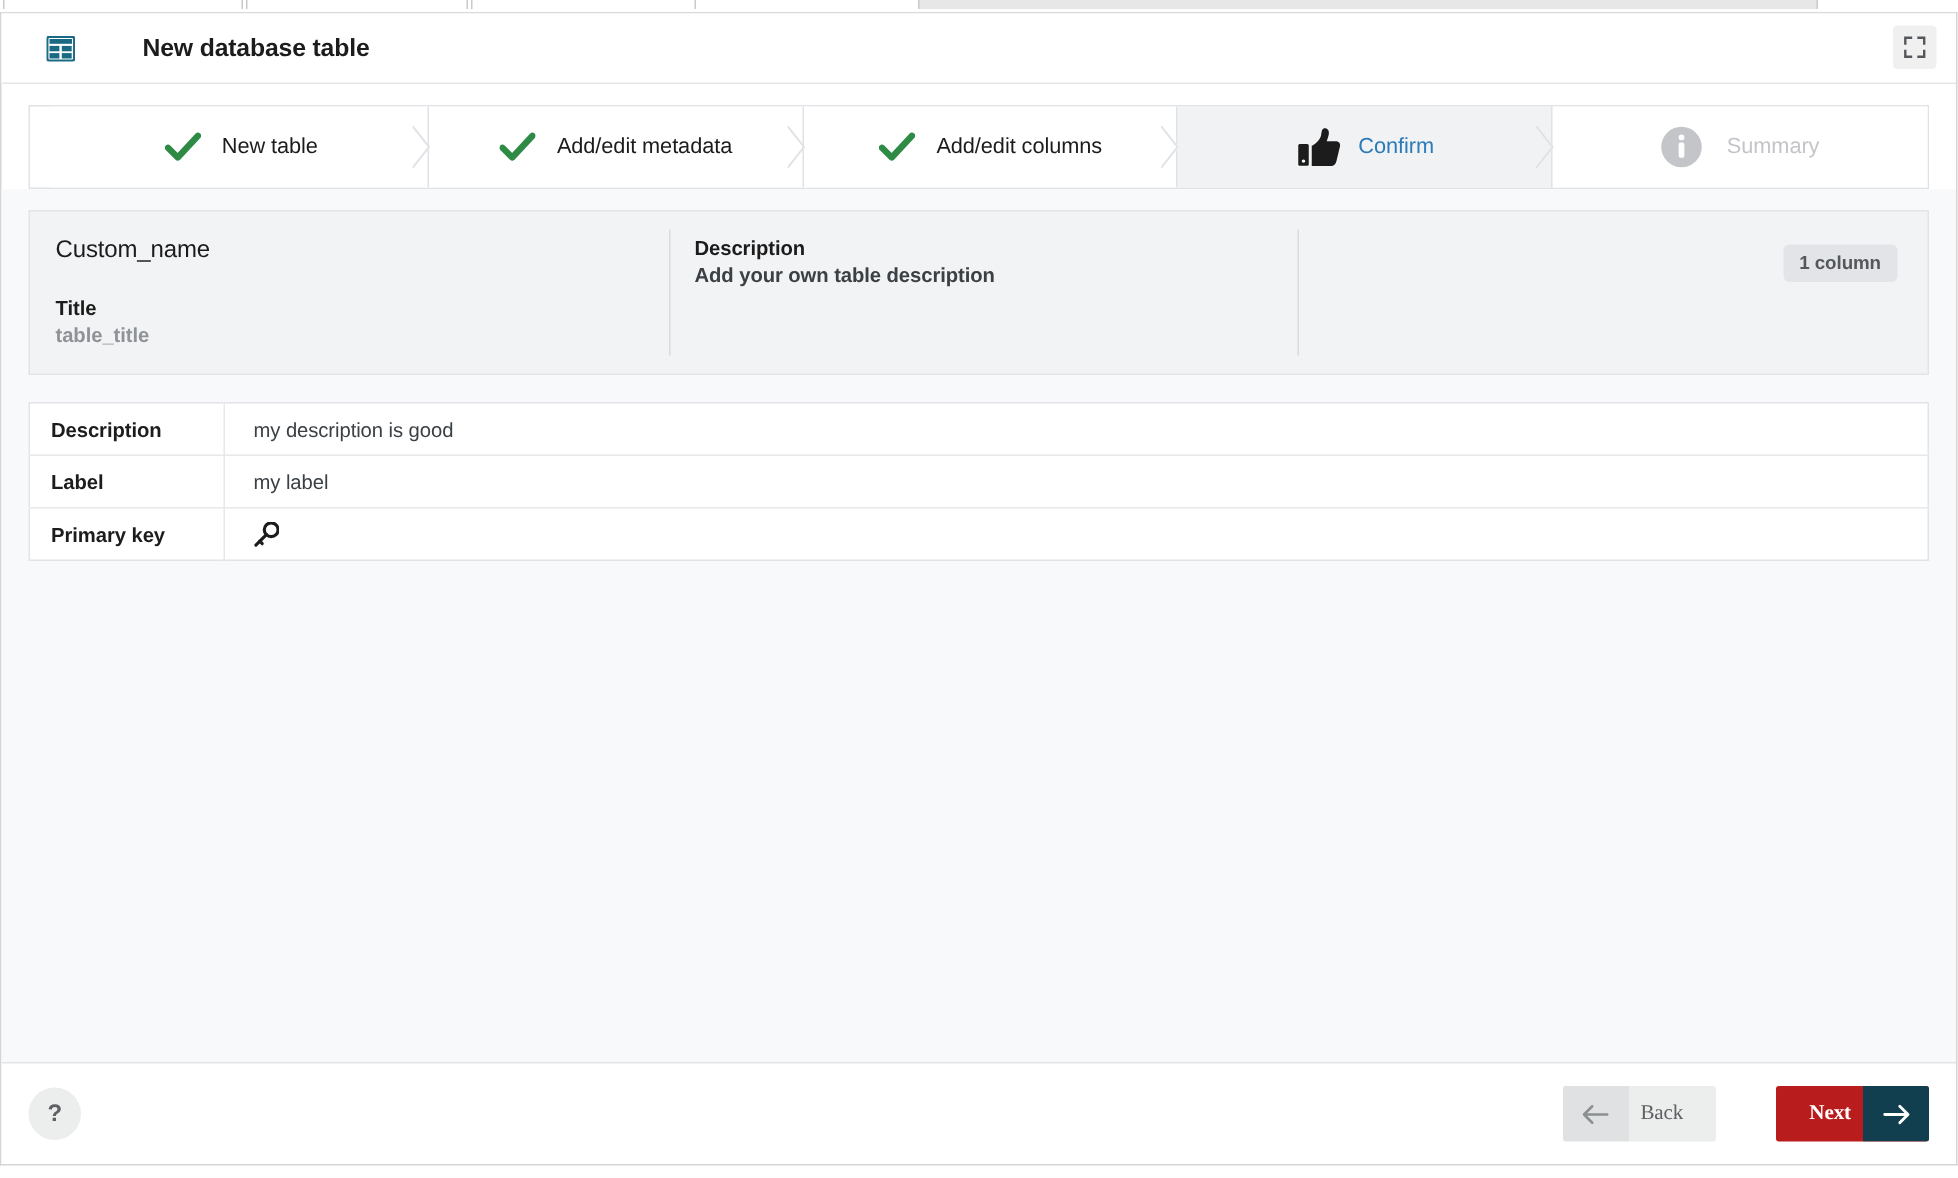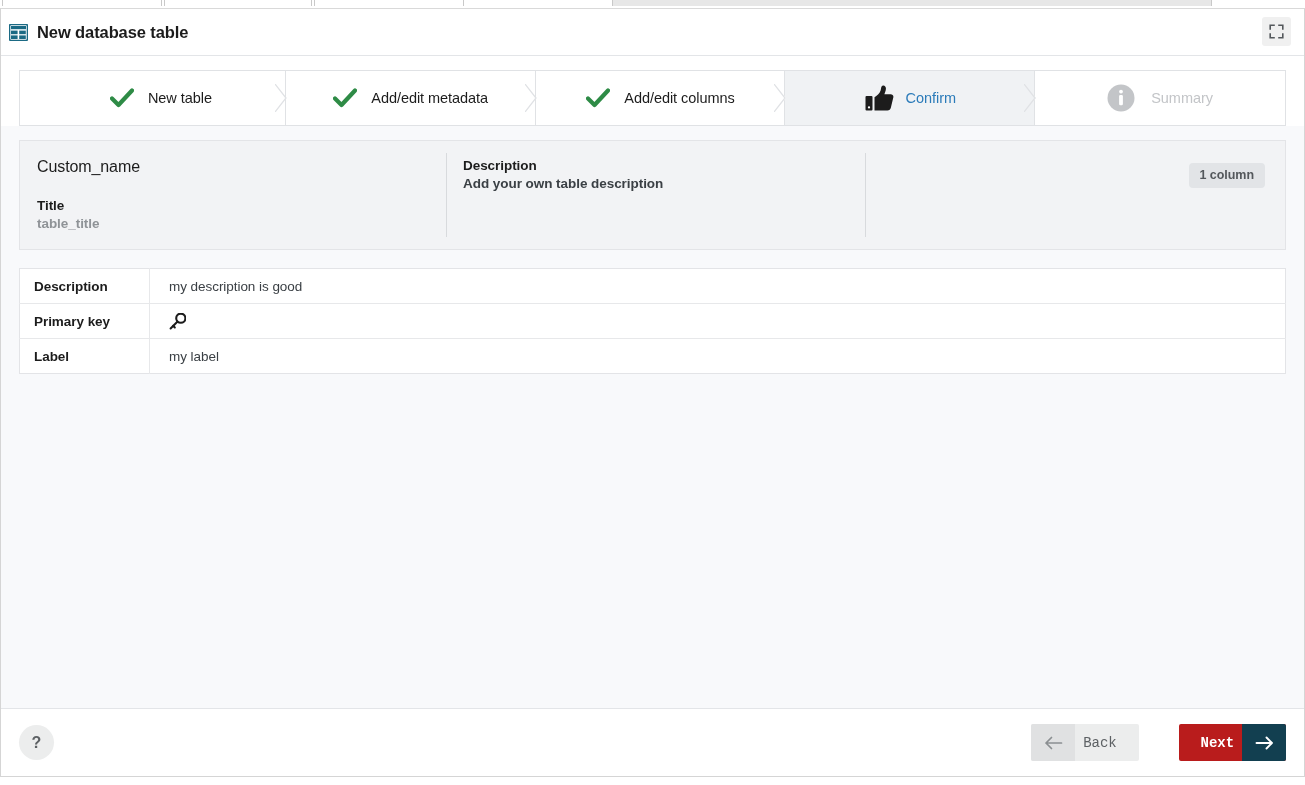--- a/index.html
+++ b/index.html
@@ -45,22 +45,23 @@
   }
 
   
   #dialog-header {
     position: relative;
     height: 47px;
     min-height: 47px;
     border-bottom: 1px solid #e3e5e8;
     display: flex;
     align-items: center;
-    padding: 0 8px;
-    background: #ffffff;
+    padding: 0 30px;
+    background: #ffffff;
+    gap: 36px;
   }
   #dialog-header .title-icon {
     width: 19px; height: 17px;
     margin-right: 9px;
     display: block;
     flex: none;
   }
   #dialog-header .title-text {
     font-size: 16.5px;
     font-weight: bold;
@@ -256,21 +257,21 @@
   .wizard-btn {
     height: 37px;
     border: none;
     display: flex;
     align-items: center;
     cursor: pointer;
     padding: 0;
     font-size: 14px;
     border-radius: 2px;
     overflow: hidden;
-    font-family: Liberation Mono, monospace;
+    font-family: Liberation Serif, serif;
   }
   .wizard-btn .icon-slot {
     width: 44px; height: 37px;
     display: flex; align-items: center; justify-content: center;
     flex: none;
   }
   .wizard-btn .btn-text {
     padding: 0 22px 0 8px;
     white-space: nowrap;
     letter-spacing: -0.05px;
@@ -405,34 +406,34 @@
       </div>
     </div>
 
     <table id="detail-table">
       <tbody>
         <tr>
           <th>Description</th>
           <td>my description is good</td>
         </tr>
         <tr>
+          <th>Label</th>
+          <td>my label</td>
+        </tr>
+        <tr>
           <th>Primary key</th>
           <td>
             <svg width="17" height="17" viewBox="0 0 17 17" style="display:block;">
               <circle cx="11.8" cy="5.2" r="4.6" fill="none" stroke="#1c1c1c" stroke-width="2.1"></circle>
               <circle cx="11.8" cy="5.2" r="1.25" fill="#ffffff"></circle>
               <path d="M8.6,8.4 L1.6,15.4" stroke="#1c1c1c" stroke-width="2.1" stroke-linecap="round"></path>
               <path d="M4.2,12.8 L5.8,14.4" stroke="#1c1c1c" stroke-width="2.1" stroke-linecap="round"></path>
             </svg>
           </td>
         </tr>
-        <tr>
-          <th>Label</th>
-          <td>my label</td>
-        </tr>
       </tbody>
     </table>
 
   </div>
 
   <div id="dialog-footer">
     <button id="help-btn">?</button>
 
     <div class="footer-actions">
       <button id="back-btn" class="wizard-btn">

